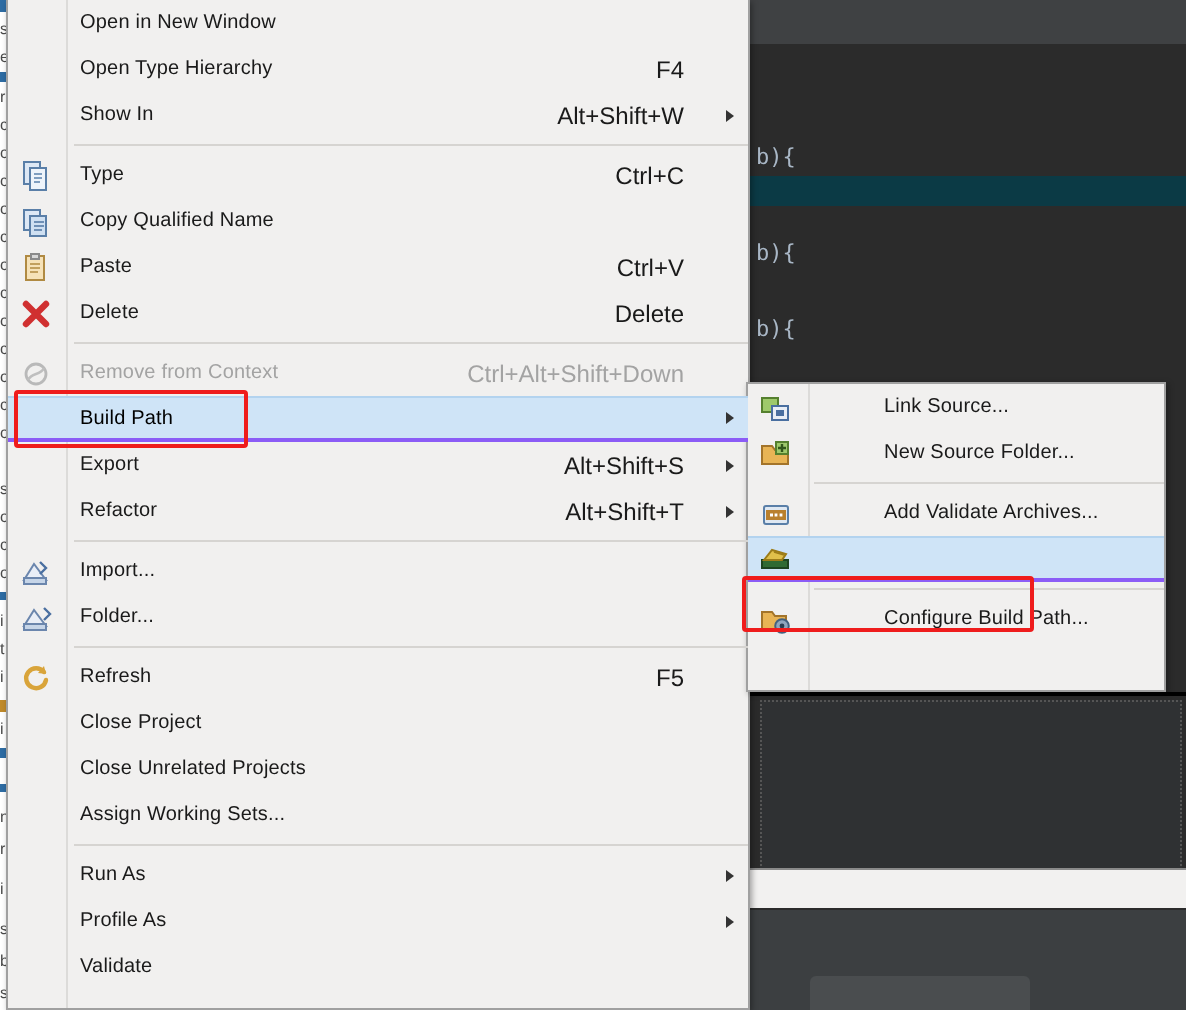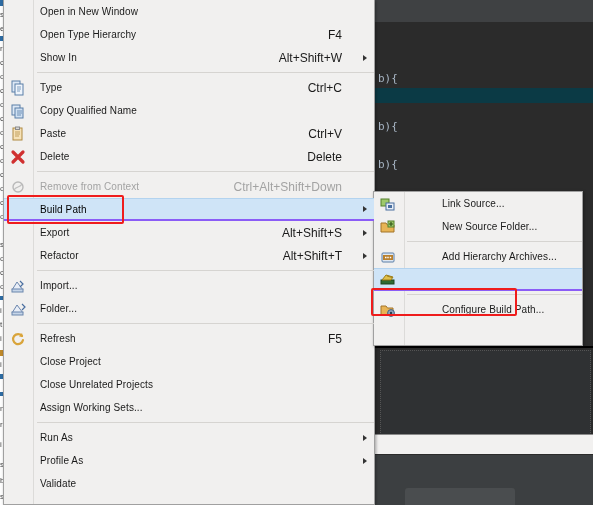--- a/index.html
+++ b/index.html
@@ -434,21 +434,21 @@
         </div>
         <div class="sep"></div>
         <div class="mi">
           <span class="ic">
             <svg width="16" height="16" viewBox="0 0 16 16">
               <rect x="2" y="4" width="12" height="9" rx="1" fill="#dfe8f2" stroke="#5a7fa8"></rect>
               <rect x="3" y="6" width="10" height="5" fill="#b9802e"></rect>
               <path d="M5 8.5h1.5M7.3 8.5h1.4M9.8 8.5h1.4" stroke="#fff" stroke-width="1.4"></path>
             </svg>
           </span>
-          <span class="lbl">Add Hierarchy Archives...</span>
+          <span class="lbl">Add Validate Archives...</span>
         </div>
         <div class="mi hl">
           <span class="ic">
             <svg width="16" height="16" viewBox="0 0 16 16">
               <rect x="1" y="9" width="13" height="4" fill="#2f6a33" stroke="#1d4420"></rect>
               <path d="M2 9 L6 4 L13 6 L11 9 Z" fill="#e0c04a" stroke="#9c7c18"></path>
               <path d="M7 5 L12 6.5" stroke="#9c7c18" stroke-width="0.9"></path>
             </svg>
           </span>
         </div>

